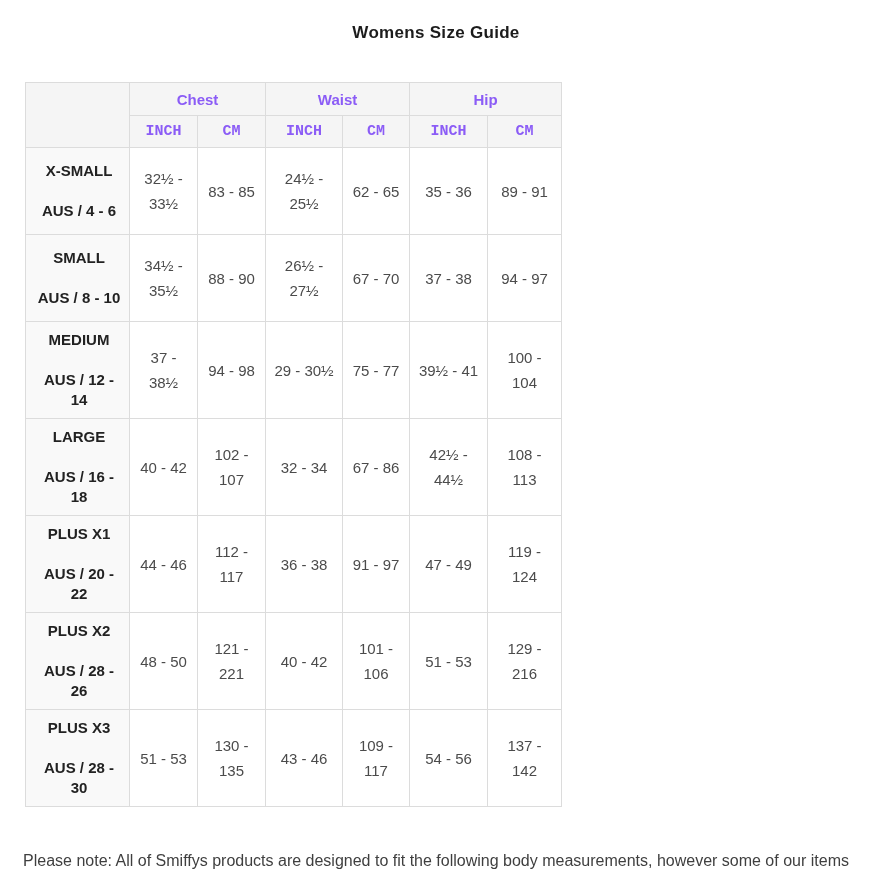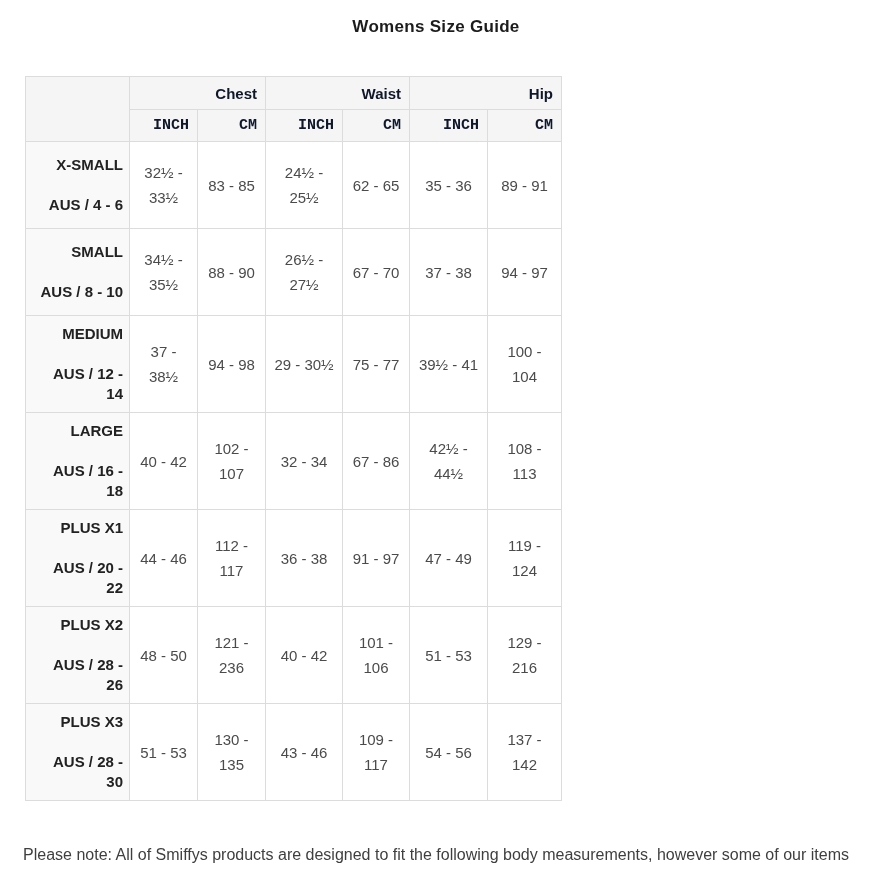--- a/index.html
+++ b/index.html
@@ -10,54 +10,54 @@
   }
   .page {
     position: relative;
     width: 872px;
     height: 869px;
     background: #ffffff;
     overflow: hidden;
   }
   .page-title {
     margin: 0;
-    padding-top: 17px;
+    padding-top: 23px;
     text-align: center;
     font-size: 17px;
     font-weight: 700;
     letter-spacing: 0.3px;
     color: #1c1c1c;
   }
   table.size-guide {
     border-collapse: collapse;
     table-layout: fixed;
     margin: 39px 0 0 25px;
     width: 536px;
   }
   .size-guide th, .size-guide td {
     border: 1px solid #dcdcdc;
     box-sizing: border-box;
     font-size: 15px;
   }
   .size-guide thead th {
     background: #f5f5f5;
-    text-align: right;
+    text-align: center;
     vertical-align: middle;
     padding: 5px 8px;
-    color: #0f172a;
+    color: #8b5cf6;
     font-weight: 700;
     height: 33px;
   }
   .size-guide thead tr.unit-row th {
     height: 32px;
     font-family: Liberation Mono, monospace;
   }
   .size-guide tbody th.size-cell {
     background: #f9f9f9;
-    text-align: right;
+    text-align: center;
     vertical-align: middle;
     padding: 8px 6px 8px 9px;
     color: #222222;
     font-weight: 700;
     height: 87px;
     line-height: 20px;
   }
   .size-guide tbody th.size-cell .aus-line {
     margin-top: 20px;
   }
@@ -174,21 +174,21 @@
         <td>91 - 97</td>
         <td>47 - 49</td>
         <td>119 - 124</td>
       </tr>
       <tr>
         <th class="size-cell">
           <div>PLUS X2</div>
           <div class="aus-line">AUS / 28 - 26</div>
         </th>
         <td>48 - 50</td>
-        <td>121 - 236</td>
+        <td>121 - 221</td>
         <td>40 - 42</td>
         <td>101 - 106</td>
         <td>51 - 53</td>
         <td>129 - 216</td>
       </tr>
       <tr>
         <th class="size-cell">
           <div>PLUS X3</div>
           <div class="aus-line">AUS / 28 - 30</div>
         </th>

